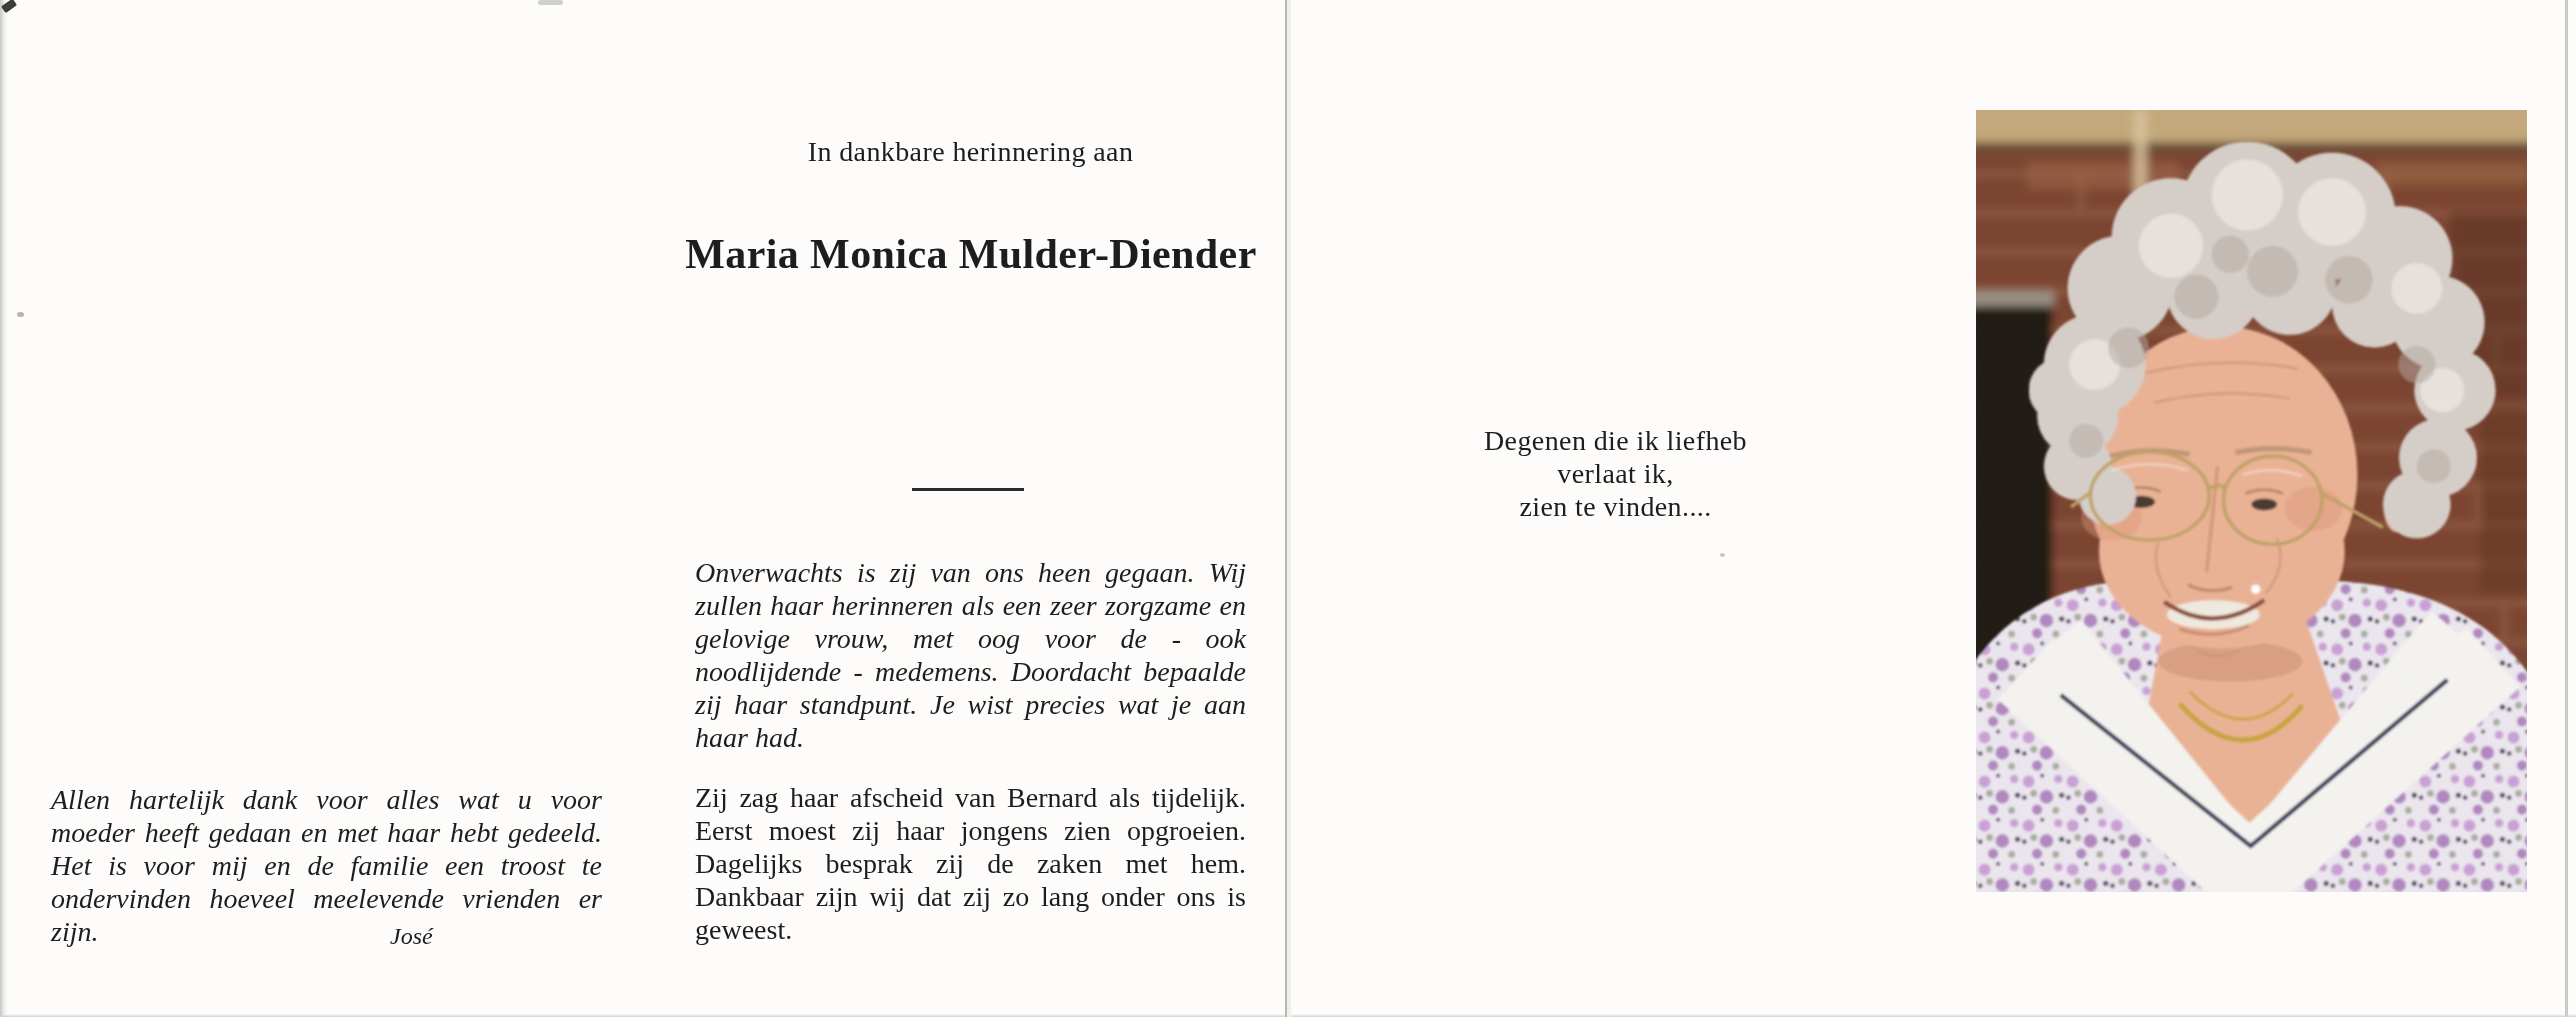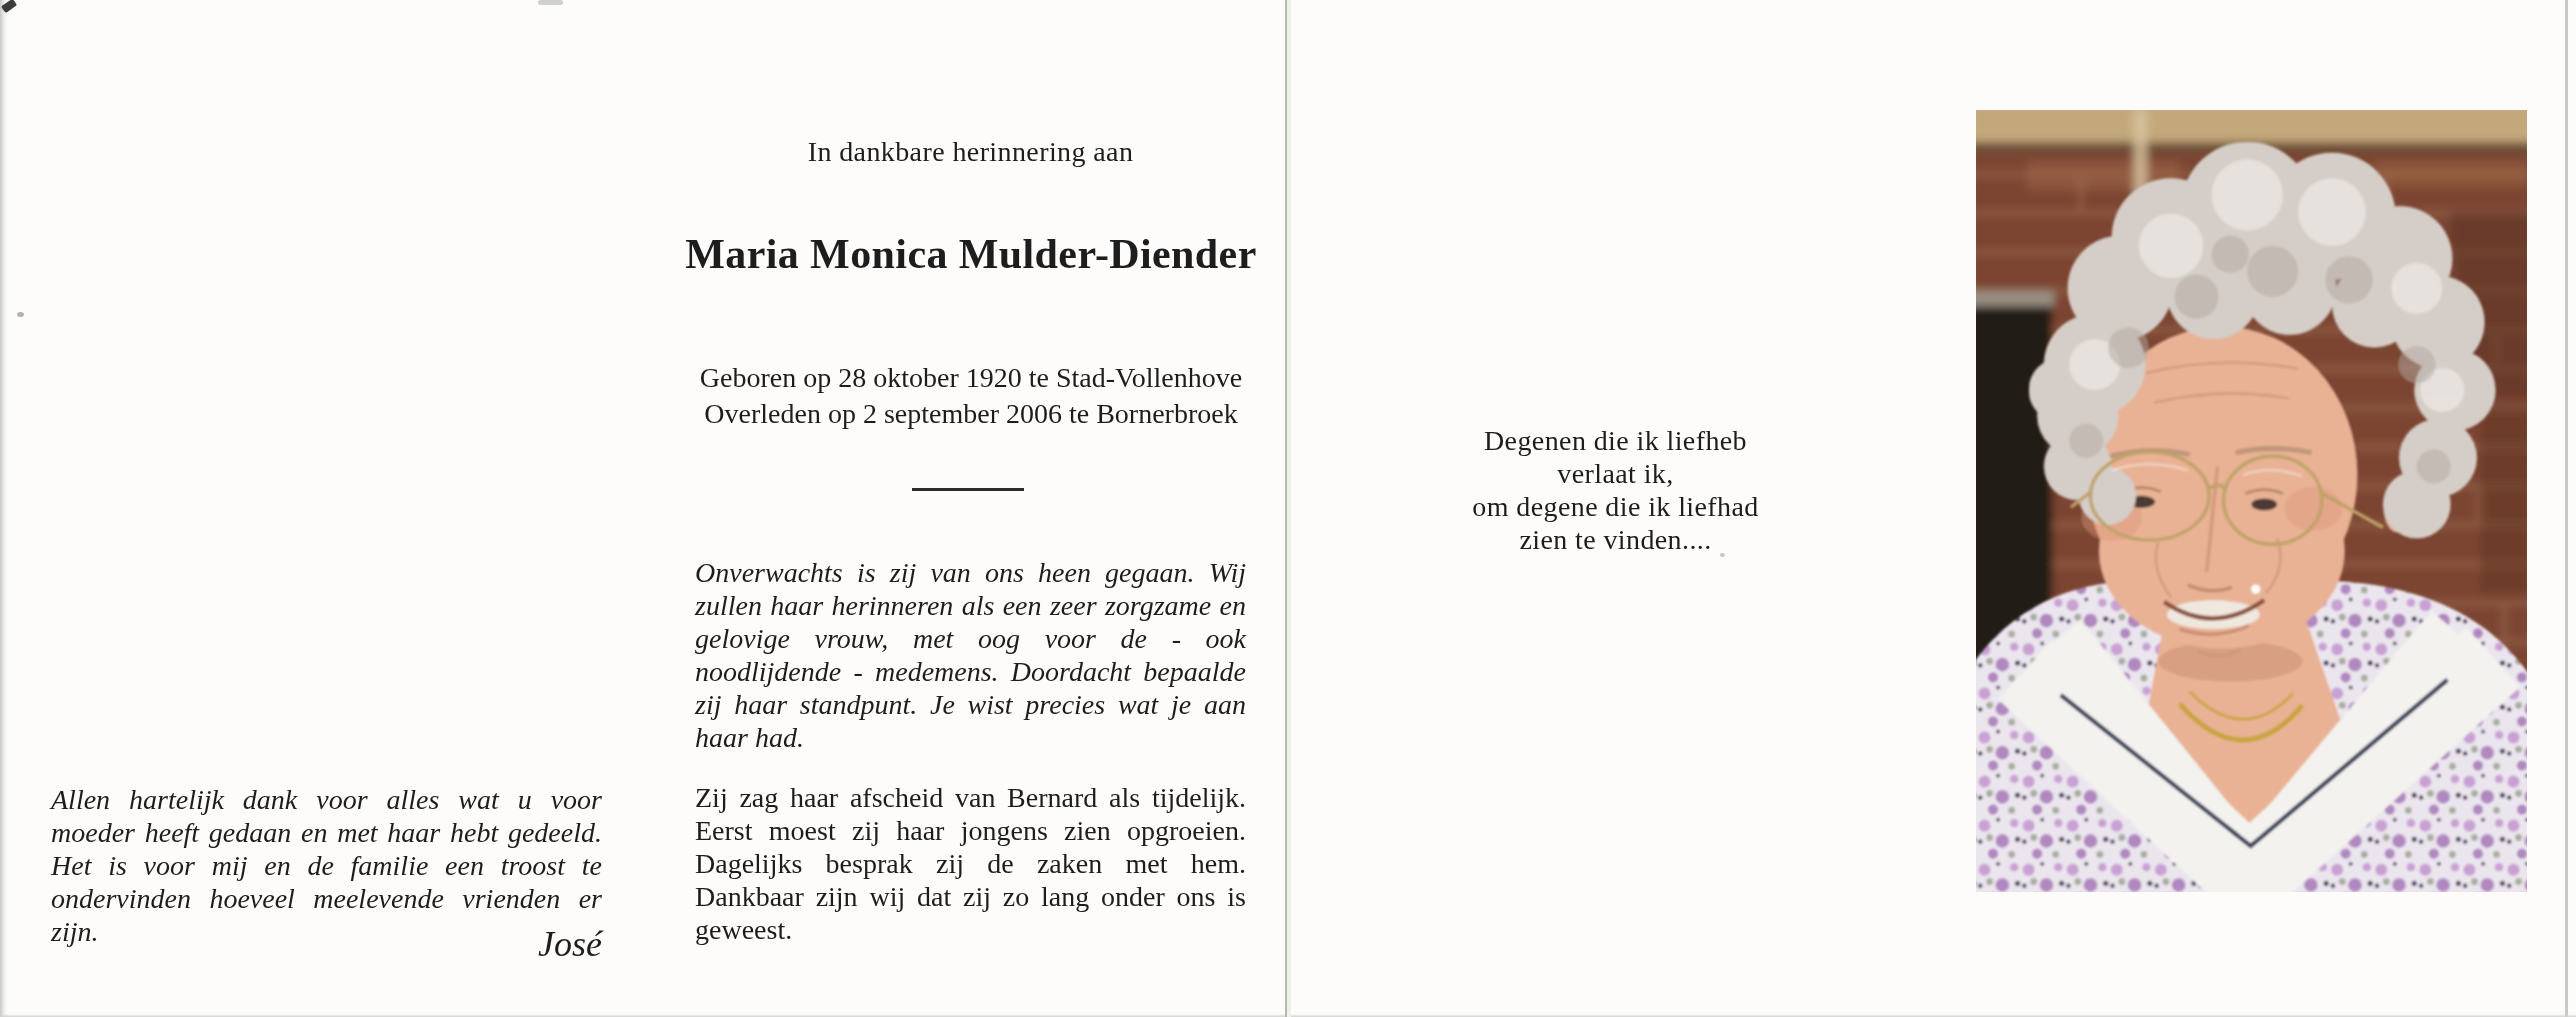--- a/index.html
+++ b/index.html
@@ -7,21 +7,21 @@
         font-family:"Liberation Serif","DejaVu Serif",serif;color:#1d1d1d;}
   .abs{position:absolute;}
   .intro{left:695px;top:134px;width:551px;text-align:center;font-size:28px;line-height:36px;letter-spacing:0.4px;}
   .name{left:653px;top:227px;width:636px;text-align:center;font-size:42px;line-height:54px;letter-spacing:0.4px;font-weight:bold;}
   .dates{left:674px;top:360px;width:594px;text-align:center;font-size:28px;line-height:36px;}
   .divider{left:912px;top:488px;width:112px;height:2.5px;background:#2b2b2b;}
   .para{width:551px;font-size:28px;line-height:33px;text-align:justify;}
   .para1{left:695px;top:556px;font-style:italic;}
   .para2{left:695px;top:781px;}
   .thanks{left:51px;top:783px;width:551px;font-size:28px;line-height:33px;text-align:justify;font-style:italic;}
-  .signature{left:390px;top:923px;width:212px;text-align:right;font-size:36px;font-style:italic;}
+  .signature{left:390px;top:923px;width:212px;font-size:24px;font-style:italic;}
   .poem{left:1408px;top:424px;width:415px;text-align:center;font-size:28px;line-height:33px;letter-spacing:0.4px;}
   .photo{left:1976px;top:110px;width:551px;height:782px;}
   .fold{left:1285px;top:0;width:2.5px;height:1018px;background:#b6b9b3;}
   .fold-hl{left:1287px;top:0;width:4.2px;height:1018px;background:#eef0ea;}
   .edge-left{left:0;top:0;width:7.6px;height:1018px;background:linear-gradient(90deg,#c6c8c2,#f0f0ec 55%,rgba(255,255,255,0));}
   .edge-right{left:2565px;top:0;width:2.5px;height:1018px;background:#c9ccc6;}
   .edge-bottom{left:0;top:1014px;width:2576px;height:3.4px;background:linear-gradient(rgba(255,255,255,0),#d2d3ce);}
   .speck1{left:1.7px;top:1.7px;width:13.6px;height:7.6px;background:#3c3c38;transform:rotate(-35deg);border-radius:1.7px;}
   .speck2{left:538px;top:0;width:25.4px;height:5.1px;background:#a9a9a4;opacity:.55;border-radius:2.5px;}
   .speck3{left:1720px;top:553px;width:5.1px;height:4.2px;background:#cac6c0;border-radius:50%;}
@@ -38,36 +38,31 @@
   <div class="abs fold"></div>
   <div class="abs fold-hl"></div>
   <div class="abs speck1"></div>
   <div class="abs speck2"></div>
   <div class="abs speck3"></div>
   <div class="abs speck4"></div>
 
   <div class="abs" style="left:0;top:0;width:1285px;height:848px;">
     <div class="abs intro">In dankbare herinnering aan</div>
     <div class="abs name">Maria Monica Mulder-Diender</div>
-    <div class="abs dates">
-      <div>Geboren op 28 oktober 1920 te Stad-Vollenhove</div>
-      <div>Overleden op 2 september 2006 te Bornerbroek</div>
-    </div>
     <div class="abs divider"></div>
     <div class="abs para para1">Onverwachts is zij van ons heen gegaan. Wij zullen haar herinneren als een zeer zorgzame en gelovige vrouw, met oog voor de - ook noodlijdende - medemens. Doordacht bepaalde zij haar standpunt. Je wist precies wat je aan haar had.</div>
     <div class="abs para para2">Zij zag haar afscheid van Bernard als tijdelijk. Eerst moest zij haar jongens zien opgroeien. Dagelijks besprak zij de zaken met hem. Dankbaar zijn wij dat zij zo lang onder ons is geweest.</div>
     <div class="abs thanks">Allen hartelijk dank voor alles wat u voor moeder heeft gedaan en met haar hebt gedeeld. Het is voor mij en de familie een troost te ondervinden hoeveel meelevende vrienden er zijn.</div>
     <div class="abs signature">José</div>
   </div>
 
   <div class="abs" style="left:1285px;top:0;width:1521px;height:1018px;">
     <div class="abs poem" style="left:123px;top:424px;">
       <div>Degenen die ik liefheb</div>
       <div>verlaat ik,</div>
-      <div>om degene die ik liefhad</div>
       <div>zien te vinden....</div>
     </div>
   </div>
 
   <svg class="abs photo" viewBox="0 0 650 922" role="img" aria-label="Portrait of a smiling elderly woman with curly grey hair and gold-rimmed glasses, wearing a white-collared floral blouse with a gold necklace, in front of a brick wall with a dark window">
     <defs>
       <filter id="bgblur" x="-5%" y="-5%" width="110%" height="110%">
           <feGaussianBlur stdDeviation="5"></feGaussianBlur>
         </filter>
       <filter id="softblur" x="-5%" y="-5%" width="110%" height="110%">

